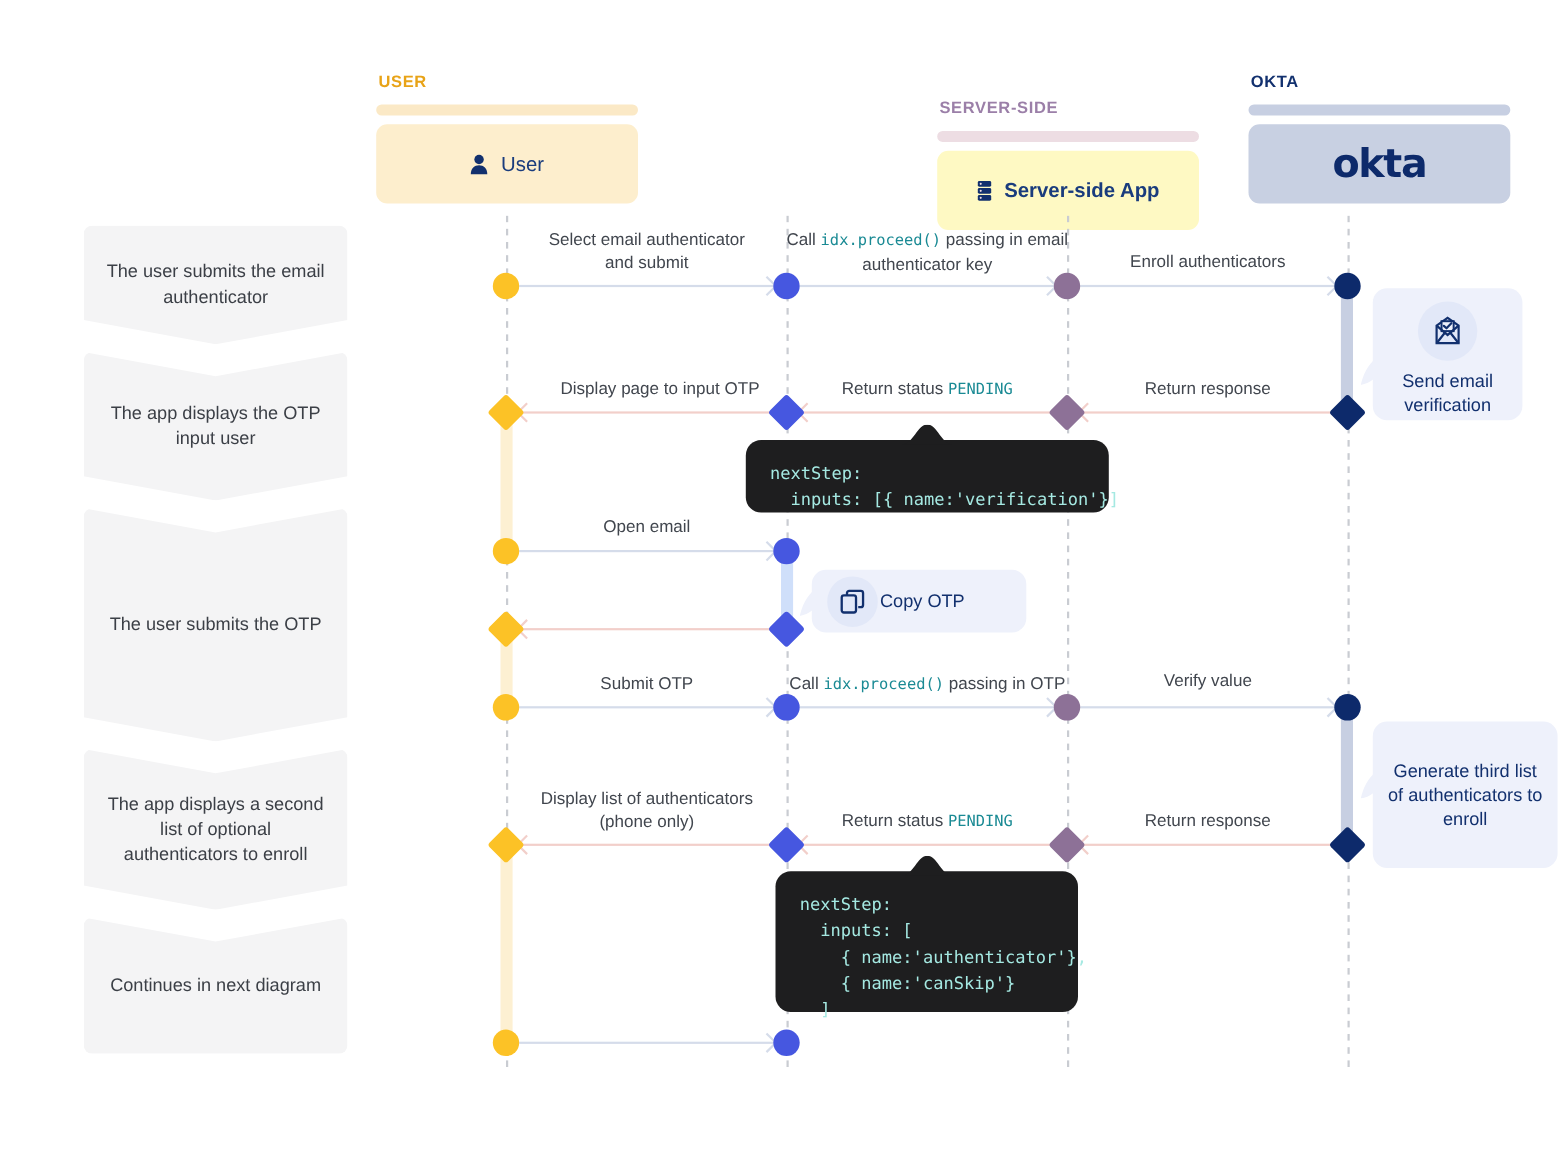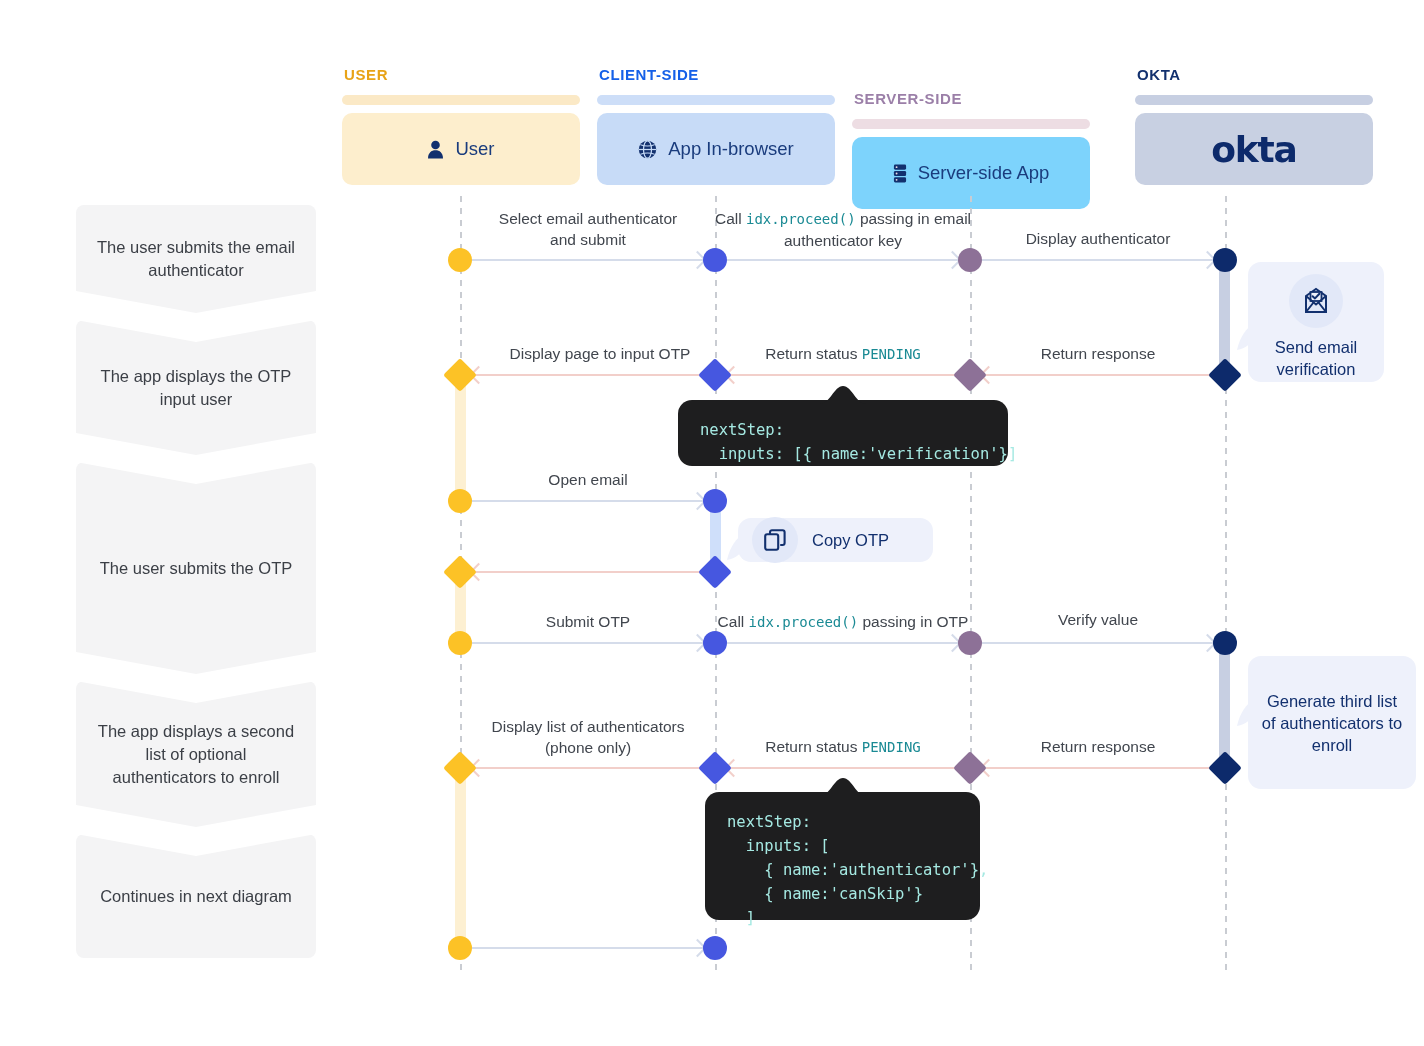--- a/index.html
+++ b/index.html
@@ -234,41 +234,25 @@
       <span class="actor-icon">
         <svg width="17" height="19" viewBox="0 0 17 19">
             <circle cx="8.5" cy="5" r="4.3" fill="#12306e"></circle>
             <path d="M1 18.5 C1 12.8 4.4 10.2 8.5 10.2 C12.6 10.2 16 12.8 16 18.5 Z" fill="#12306e"></path>
           </svg>
       </span>
       <span>User</span>
     </div>
   </div>
 
-  <div class="actor-col" style="left:597px; width:238px;">
-    <div class="actor-kicker" style="color:#1560e8;">CLIENT-SIDE</div>
-    <div class="actor-rule" style="background:#cddef8;"></div>
-    <div class="actor-card" style="background:#c7dbf7;">
-      <span class="actor-icon">
-        <svg width="19" height="19" viewBox="0 0 20 20">
-            <circle cx="10" cy="10" r="9.2" fill="#12306e"></circle>
-            <ellipse cx="10" cy="10" rx="4.2" ry="9.2" fill="none" stroke="#c7dbf7" stroke-width="1.3"></ellipse>
-            <line x1="0.8" y1="10" x2="19.2" y2="10" stroke="#c7dbf7" stroke-width="1.3"></line>
-            <path d="M2.6 5 Q10 7.6 17.4 5" fill="none" stroke="#c7dbf7" stroke-width="1.2"></path>
-            <path d="M2.6 15 Q10 12.4 17.4 15" fill="none" stroke="#c7dbf7" stroke-width="1.2"></path>
-          </svg>
-      </span>
-      <span>App In-browser</span>
-    </div>
-  </div>
 
   <div class="actor-col" style="left:852px; width:238px;">
     <div class="actor-kicker" style="color:#9b7fa8;margin-top:24px;">SERVER-SIDE</div>
     <div class="actor-rule" style="background:#eddde3;"></div>
-    <div class="actor-card" style="background:#7dd3fc;">
+    <div class="actor-card" style="background:#fef9c3;font-weight:bold;">
       <span class="actor-icon">
         <svg width="14" height="19" viewBox="0 0 14 20">
             <rect x="0.6" y="0.6" width="12.8" height="5.4" rx="1.4" fill="#12306e"></rect>
             <rect x="0.6" y="7.3" width="12.8" height="5.4" rx="1.4" fill="#12306e"></rect>
             <rect x="0.6" y="14" width="12.8" height="5.4" rx="1.4" fill="#12306e"></rect>
             <circle cx="3.4" cy="3.3" r="1" fill="#eddbe2"></circle>
             <circle cx="3.4" cy="10" r="1" fill="#eddbe2"></circle>
             <circle cx="3.4" cy="16.7" r="1" fill="#eddbe2"></circle>
           </svg>
       </span>
@@ -308,21 +292,21 @@
   <div class="msg-label" style="left:843px; top:208px;">
     <span>Call </span><code>idx.proceed()</code><span> passing in email</span><br>
     <span>authenticator key</span>
   </div>
   <div class="arrow right" style="left:727px; top:260px; width:232px;">
     <div class="shaft" style="background:#d5dcea;"></div>
     <div class="head" style="border-color:#d5dcea;"></div>
   </div>
 
   <div class="msg-label" style="left:1098px; top:228px;">
-    <span>Display authenticator</span>
+    <span>Enroll authenticators</span>
   </div>
   <div class="arrow right" style="left:982px; top:260px; width:232px;">
     <div class="shaft" style="background:#d5dcea;"></div>
     <div class="head" style="border-color:#d5dcea;"></div>
   </div>
 
   <div class="node circle" style="left:460px;  top:260px; background:#fcc226;"></div>
   <div class="node circle" style="left:715px;  top:260px; background:#4657e0;"></div>
   <div class="node circle" style="left:970px;  top:260px; background:#8d7197;"></div>
   <div class="node circle" style="left:1225px; top:260px; background:#0d2a6b;"></div>
@@ -379,21 +363,21 @@
   <div class="msg-label" style="left:588px; top:469px;">
     <span>Open email</span>
   </div>
   <div class="arrow right" style="left:472px; top:501px; width:232px;">
     <div class="shaft" style="background:#d5dcea;"></div>
     <div class="head" style="border-color:#d5dcea;"></div>
   </div>
   <div class="node circle" style="left:460px; top:501px; background:#fcc226;"></div>
   <div class="node circle" style="left:715px; top:501px; background:#4657e0;"></div>
 
-  <div class="callout" style="left:738px; top:518px; width:195px; height:44px; padding:0 14px; gap:14px;">
+  <div class="callout" style="left:738px; top:518px; width:195px; height:57px; padding:0 14px; gap:2px;">
     <div class="tail" style="top:16px;"></div>
     <div class="callout-bubble" style="width:46px;height:46px;">
       <svg width="24" height="24" viewBox="0 0 24 24">
         <rect x="2.2" y="6.2" width="13" height="15.6" rx="2" fill="none" stroke="#12306e" stroke-width="2.1"></rect>
         <path d="M7 6.2 V4.2 a2 2 0 0 1 2-2 h10.6 a2 2 0 0 1 2 2 V15 a2 2 0 0 1 -2 2 h-2.4" fill="none" stroke="#12306e" stroke-width="2.1"></path>
       </svg>
     </div>
     <span>Copy OTP</span>
   </div>
 

